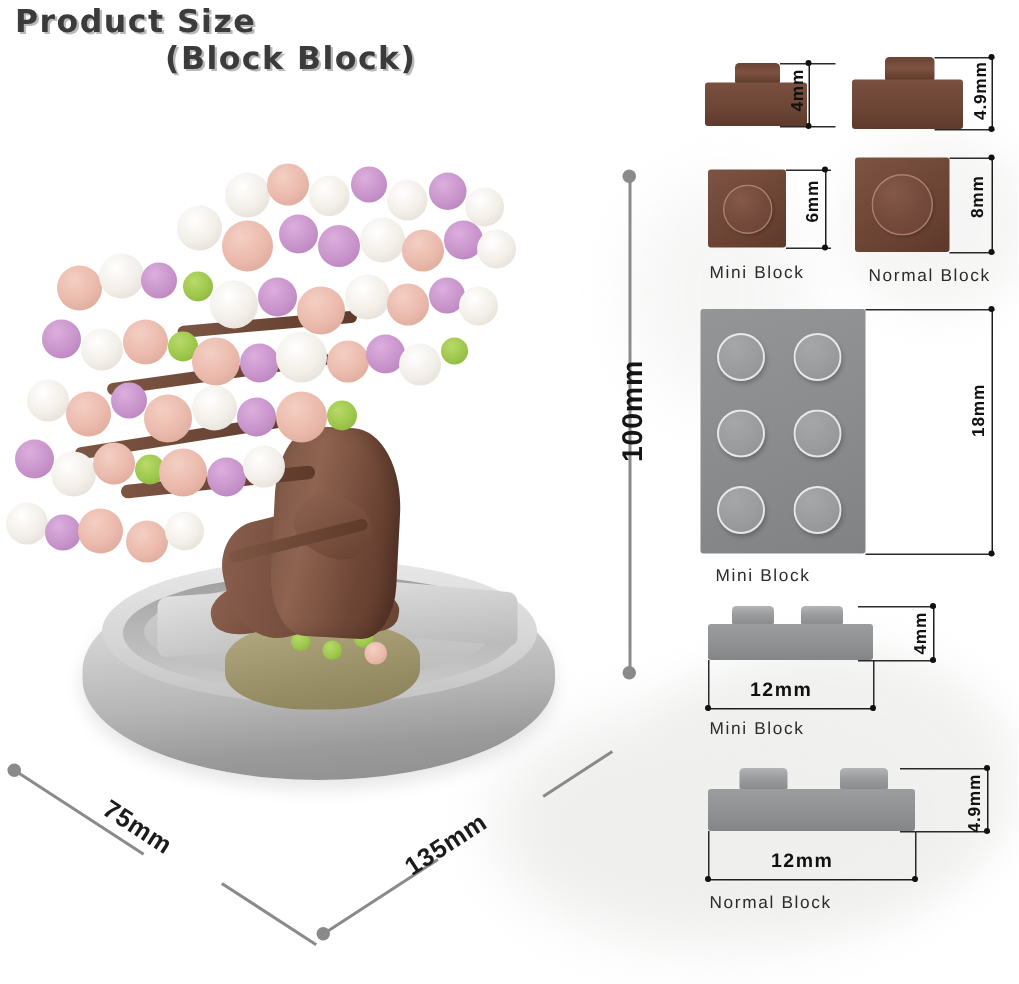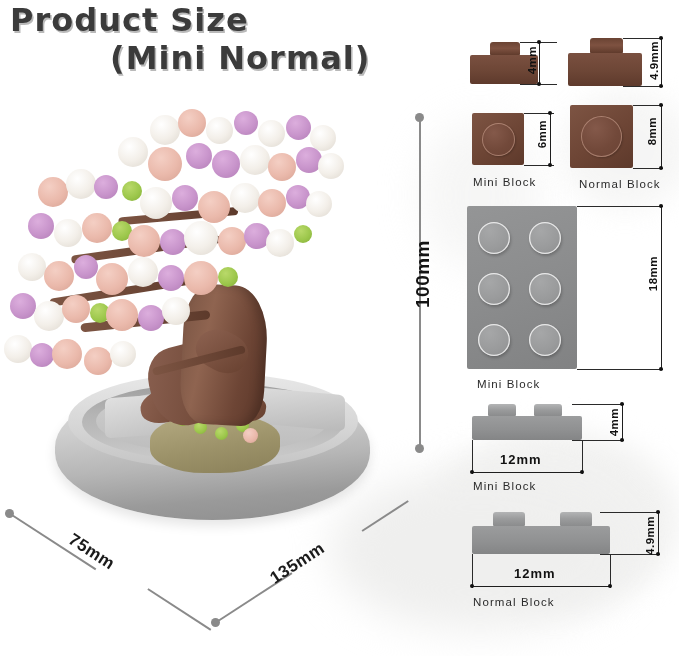--- a/index.html
+++ b/index.html
@@ -14,21 +14,21 @@
 
   
   .bg-blob{position:absolute;border-radius:50%;background:#f2f2f1;filter:blur(14px);}
   .bg-blob2{position:absolute;border-radius:50%;background:#efefee;filter:blur(20px);}
 
   
   .title-wrap{position:absolute;left:10px;top:2px;z-index:40;}
   .title-line{
     font-family:"DejaVu Sans", sans-serif;
     font-weight:bold;
-    font-size:32px;
+    font-size:21px;
     letter-spacing:1px;
     color:#3b3b3b;
     text-shadow:1.5px 1.5px 0 #b9b9b9;
     white-space:nowrap;
     line-height:1.18;
   }
   .title-line.second{margin-left:100px;}
 
   
   .product{position:absolute;left:0px;top:95px;width:400px;height:430px;}
@@ -166,21 +166,21 @@
 
 <div id="page">
 
   <div class="bg-blob" style="left:430px;top:430px;width:250px;height:180px;"></div>
   <div class="bg-blob2" style="left:330px;top:470px;width:300px;height:160px;"></div>
   <div class="bg-blob" style="left:560px;top:90px;width:130px;height:120px;opacity:.7;"></div>
   <div class="bg-blob2" style="left:420px;top:120px;width:120px;height:150px;opacity:.55;"></div>
 
   <div class="title-wrap">
     <div class="title-line">Product Size</div>
-    <div class="title-line second">(Mini Normal)</div>
+    <div class="title-line second">(Block Block)</div>
   </div>
 
   <div class="product">
 
     <div class="pot"></div>
     <div class="pot-top"></div>
     <div class="pot-rim"></div>
     <div class="pot-inner"></div>
     <div class="ledge"></div>
     <div class="ledge2"></div>

